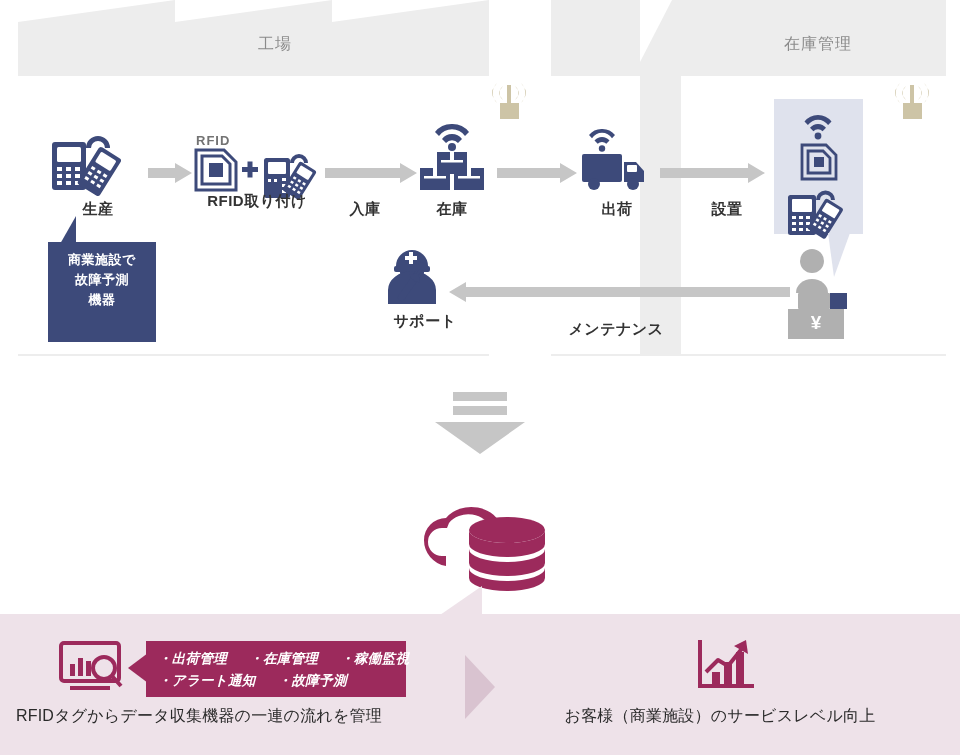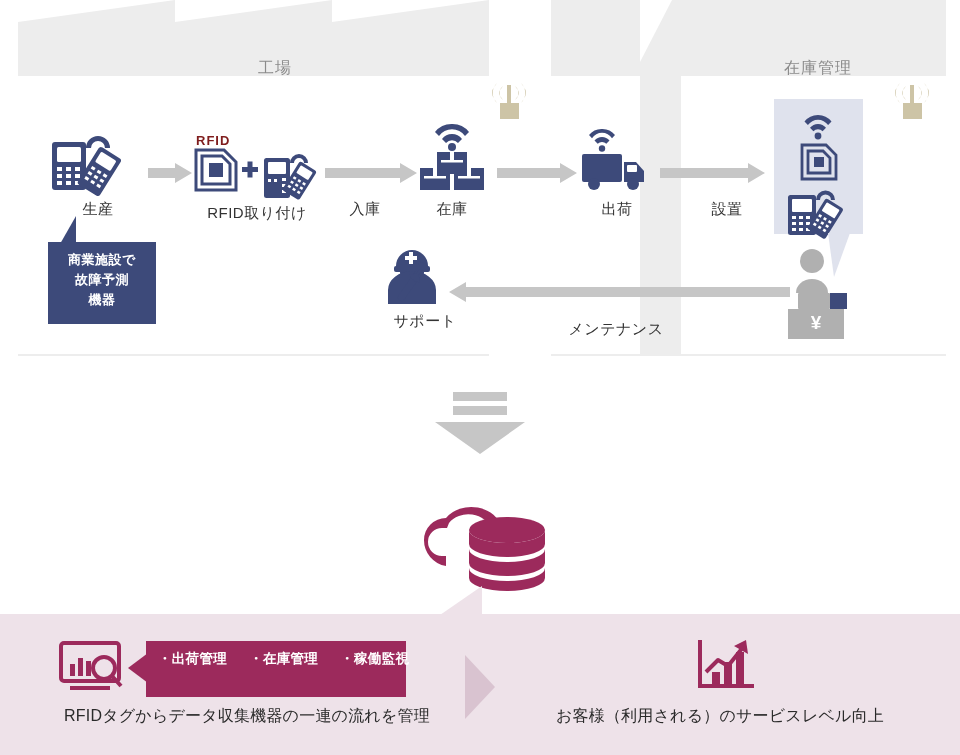--- a/index.html
+++ b/index.html
@@ -8,42 +8,42 @@
     background:#ffffff;
     font-family:"Liberation Sans","DejaVu Sans",sans-serif;
     overflow:hidden;
     position:relative;
   }
   #stage{position:absolute;left:0;top:0;width:960px;height:755px;}
   .abs{position:absolute;}
 
   
   .lbl{
-    font-size:15px;font-weight:normal;color:#333333;
+    font-size:15px;font-weight:bold;color:#333333;
     text-align:center;white-space:nowrap;letter-spacing:.5px;
   }
   .zone-title{
     font-size:16px;color:#8b8b8b;font-weight:normal;
-    text-align:center;white-space:nowrap;letter-spacing:1px;margin-top:24px;
+    text-align:center;white-space:nowrap;letter-spacing:1px;
   }
 
   
   .callout{
     background:#3d4a7a;color:#ffffff;
     font-size:13px;font-weight:bold;line-height:1.55;
     text-align:center;padding:8px 6px 9px 6px;
     letter-spacing:.5px;
   }
 
   
   .band{background:#eee2e9;}
   .tagbox{
     background:#9c2a5c;color:#ffffff;
     font-size:13.5px;font-weight:bold;line-height:1.65;
-    padding:7px 14px 8px 12px;white-space:nowrap;letter-spacing:.3px;
+    padding:7px 14px 8px 12px;white-space:nowrap;letter-spacing:.3px;font-style:italic;
   }
   .band-caption{
     font-size:16px;color:#2a2a2a;font-weight:normal;
     white-space:nowrap;letter-spacing:.2px;
   }
 
   svg{display:block;overflow:visible;}
 </style>
 </head>
 <body>
@@ -117,27 +117,27 @@
             <rect x="18" y="33" width="4" height="3"></rect>
         </g>
       </g>
     </g>
   </svg>
   <div class="abs lbl" style="left:48px;top:200px;width:100px;">生産</div>
 
   <svg class="abs" style="left:60px;top:216px;" width="30" height="28">
     <path d="M0,28 L16,0 L16,28 Z" fill="#3d4a7a"></path>
   </svg>
-  <div class="abs callout" style="left:48px;top:242px;width:108px;height:82px;box-sizing:border-box;">
+  <div class="abs callout" style="left:48px;top:242px;width:108px;height:100px;box-sizing:border-box;">
     <div>商業施設で</div>
     <div>故障予測</div>
     <div>機器</div>
   </div>
 
-  <div class="abs" style="left:196px;top:133px;font-size:13px;font-weight:bold;color:#7f1d1d;letter-spacing:1px;">RFID</div>
+  <div class="abs" style="left:196px;top:133px;font-size:13px;font-weight:bold;color:#737373;letter-spacing:1px;">RFID</div>
   <svg class="abs" style="left:194px;top:148px;" width="130" height="56">
     <g fill="none" stroke="#3d4a7a" stroke-width="3">
       <path d="M2,2 L30,2 L42,14 L42,42 L2,42 Z"></path>
       <path d="M8,8 L28,8 L36,16 L36,36 L8,36 Z"></path>
     </g>
     <rect x="15" y="15" width="14" height="14" fill="#3d4a7a"></rect>
 
     <g fill="#3d4a7a">
       <rect x="48" y="19" width="16" height="5"></rect>
       <rect x="53.5" y="13.5" width="5" height="16"></rect>
@@ -164,21 +164,21 @@
           <rect x="3" y="21" width="3" height="2.5"></rect>
             <rect x="8.5" y="21" width="3" height="2.5"></rect>
             <rect x="14" y="21" width="3" height="2.5"></rect>
           <rect x="3" y="26" width="3" height="2.5"></rect>
             <rect x="8.5" y="26" width="3" height="2.5"></rect>
             <rect x="14" y="26" width="3" height="2.5"></rect>
         </g>
       </g>
     </g>
   </svg>
-  <div class="abs lbl" style="left:182px;top:204px;width:150px;">RFID取り付け</div>
+  <div class="abs lbl" style="left:182px;top:192px;width:150px;">RFID取り付け</div>
 
   <div class="abs lbl" style="left:334px;top:200px;width:62px;">入庫</div>
 
   <svg class="abs" style="left:415px;top:118px;" width="74" height="72">
     <g fill="#3d4a7a">
       <path d="M37,6 a21,21 0 0 0 -17,8 l4,4 a16,16 0 0 1 26,0 l4,-4 a21,21 0 0 0 -17,-8 Z"></path>
       <path d="M37,16 a13,13 0 0 0 -10,5 l4,4 a8,8 0 0 1 12,0 l4,-4 a13,13 0 0 0 -10,-5 Z"></path>
       <circle cx="37" cy="29" r="4"></circle>
     </g>
     <g fill="#3d4a7a">
@@ -359,36 +359,41 @@
     <path d="M20,0 L20,30 L0,15 Z" fill="#9c2a5c"></path>
   </svg>
   <div class="abs tagbox" style="left:146px;top:641px;width:260px;height:56px;box-sizing:border-box;">
     <div>
       <span>・出荷管理</span>
       <span style="display:inline-block;width:14px;"></span>
       <span>・在庫管理</span>
       <span style="display:inline-block;width:14px;"></span>
       <span>・稼働監視</span>
     </div>
+    <div>
+      <span>・アラート通知</span>
+      <span style="display:inline-block;width:14px;"></span>
+      <span>・故障予測</span>
+    </div>
   </div>
-  <div class="abs band-caption" style="left:7px;top:706px;width:480px;text-align:center;">RFIDタグからデータ収集機器の一連の流れを管理</div>
+  <div class="abs band-caption" style="left:16px;top:706px;width:480px;">RFIDタグからデータ収集機器の一連の流れを管理</div>
 
   <svg class="abs" style="left:465px;top:655px;" width="34" height="64">
     <path d="M0,0 L30,32 L0,64 Z" fill="#d9c3d0"></path>
   </svg>
 
   <svg class="abs" style="left:696px;top:638px;" width="62" height="56">
     <g stroke="#9c2a5c" stroke-width="4" fill="none">
       <path d="M4,2 L4,48 L58,48"></path>
     </g>
     <g fill="#9c2a5c">
       <rect x="16" y="34" width="8" height="12"></rect>
       <rect x="28" y="24" width="8" height="22"></rect>
       <rect x="40" y="14" width="8" height="32"></rect>
     </g>
     <g stroke="#9c2a5c" stroke-width="4" fill="none" stroke-linejoin="round">
       <polyline points="10,34 22,22 32,28 48,8"></polyline>
     </g>
     <path d="M50,2 L52,16 L38,8 Z" fill="#9c2a5c"></path>
   </svg>
-  <div class="abs band-caption" style="left:480px;top:706px;width:480px;text-align:center;">お客様（利用される）のサービスレベル向上</div>
+  <div class="abs band-caption" style="left:480px;top:706px;width:480px;text-align:center;">お客様（商業施設）のサービスレベル向上</div>
 
 </div>
 
 </body></html>

